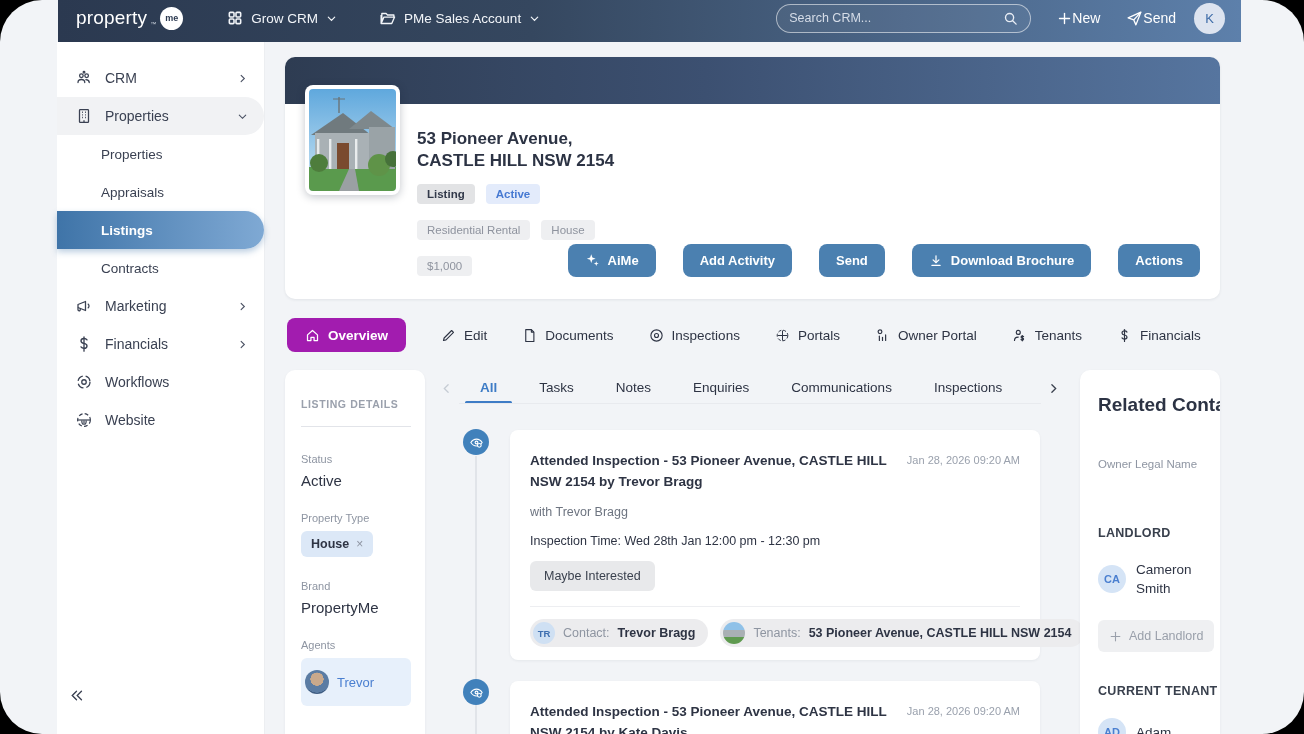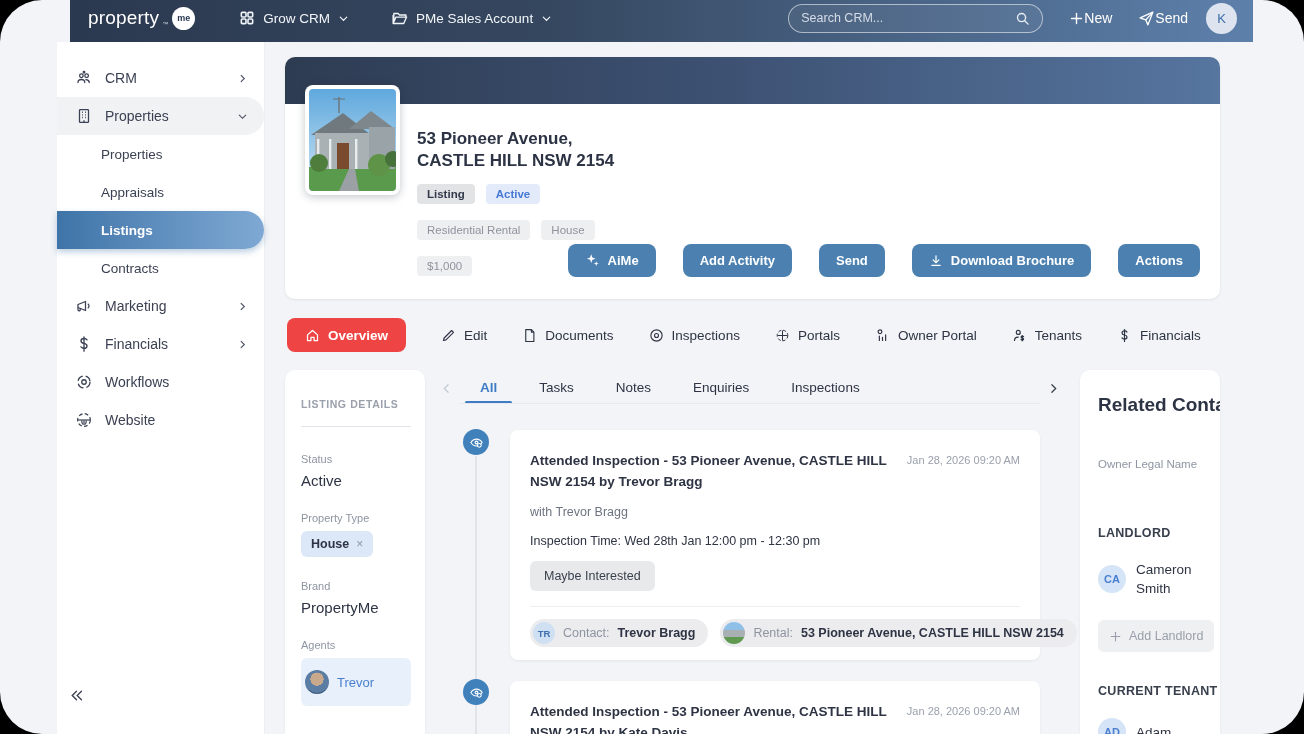--- a/index.html
+++ b/index.html
@@ -2,21 +2,21 @@
 <html><head>
 <meta charset="utf-8">
 <style>
   * { margin:0; padding:0; box-sizing:border-box; }
   html,body { background:#000; }
   body { font-family:"Liberation Sans","DejaVu Sans",sans-serif; }
   .screen { position:relative; width:1304px; height:734px; background:#000; overflow:hidden; }
   .canvas { position:absolute; inset:0; border-radius:42px; overflow:hidden; background:#f2f4f7; }
 
   
-  .topbar { position:absolute; left:70px; top:0; width:1183px; height:42px;
+  .topbar { position:absolute; left:58px; top:0; width:1183px; height:42px;
     background:linear-gradient(90deg,#2b3950 0%,#33455f 35%,#4a6astrip 0%,#5d80ab 100%);
     background:linear-gradient(90deg,#2b3950 0%,#35475f 40%,#5d80ab 100%);
     display:flex; align-items:center; padding:0 16px 6px 18px; color:#fff; }
   .logo { display:flex; align-items:center; gap:3px; margin-right:44px; cursor:pointer; }
   .logo-text { font-size:19px; font-weight:500; letter-spacing:0.2px; color:#fff; }
   .logo-tm { font-size:6px; color:#cfd6e0; align-self:flex-end; margin-bottom:3px; }
   .logo-badge { width:23px; height:23px; border-radius:50%; background:#fff; color:#2b3950;
     font-size:9px; font-weight:700; display:flex; align-items:center; justify-content:center; margin-left:1px; }
   .hdr-item { display:flex; align-items:center; gap:8px; background:none; border:none; color:#f2f5f9;
     font-family:inherit; font-size:13.5px; font-weight:500; margin-right:42px; cursor:pointer; }
@@ -65,21 +65,21 @@
   .btn-row { position:absolute; right:20px; bottom:22px; display:flex; gap:27px; }
   .btn { display:flex; align-items:center; gap:8px; background:#4b80b0; color:#fff; border:none;
     font-family:inherit; font-size:13px; font-weight:600; height:33px; padding:0 17px;
     border-radius:8px; cursor:pointer; }
 
   
   .page-tabs { position:absolute; left:287px; top:318px; height:34px; display:flex; align-items:center; }
   .ptab { display:flex; align-items:center; gap:8px; font-size:13.5px; font-weight:500; color:#2e3444;
     margin-right:35px; cursor:pointer; white-space:nowrap; }
   .ptab svg { color:#2e3444; }
-  .ptab.active { background:#ef4444; color:#fff; border-radius:8px; height:34px; padding:0 18px;
+  .ptab.active { background:#a21caf; color:#fff; border-radius:8px; height:34px; padding:0 18px;
     font-weight:600; }
   .ptab.active svg { color:#fff; }
 
   
   .details-card { position:absolute; left:285px; top:370px; width:140px; bottom:0; background:#fff;
     border-radius:10px 10px 0 0; box-shadow:0 1px 3px rgba(25,35,55,.06); padding:28px 14px 0 16px;
     overflow:hidden; }
   .details-head { font-size:10.5px; font-weight:600; letter-spacing:.6px; color:#9aa0ac; }
   .details-card hr { border:none; border-top:1px solid #e2e4e9; margin:16px 0 26px 0; }
   .fld-label { font-size:11px; color:#8e95a2; margin-bottom:7px; }
@@ -445,20 +445,21 @@
     <span class="feed-arrow" style="color:#c6ccd4;">
       <svg width="13" height="13" viewBox="0 0 24 24" fill="none" stroke="currentColor" stroke-width="2.4" stroke-linecap="round">
             <polyline points="15,5 8,12 15,19"></polyline>
           </svg>
     </span>
     <div class="feed-scroller">
       <div class="ftab active">All</div>
       <div class="ftab">Tasks</div>
       <div class="ftab">Notes</div>
       <div class="ftab">Enquiries</div>
+      <div class="ftab">Communications</div>
       <div class="ftab">Inspections</div>
     </div>
     <span class="feed-arrow" style="color:#3a414e;">
       <svg width="13" height="13" viewBox="0 0 24 24" fill="none" stroke="currentColor" stroke-width="2.4" stroke-linecap="round">
             <polyline points="9,5 16,12 9,19"></polyline>
           </svg>
     </span>
   </div>
 
   <div class="timeline-line"></div>
@@ -487,21 +488,21 @@
     <span class="fc-chip">Maybe Interested</span>
     <hr class="fc-div">
     <div class="fc-tags">
       <div class="tag-pill">
         <span class="tag-av">TR</span>
         <span class="tag-lbl">Contact:</span>
         <span class="tag-val">Trevor Bragg</span>
       </div>
       <div class="tag-pill">
         <span class="tag-av img"></span>
-        <span class="tag-lbl">Rental:</span>
+        <span class="tag-lbl">Tenants:</span>
         <span class="tag-val">53 Pioneer Avenue, CASTLE HILL NSW 2154</span>
       </div>
     </div>
   </article>
 
   <article class="feed-card" style="top:681px; height:120px;">
     <div class="fc-head">
       <div class="fc-title">Attended Inspection - 53 Pioneer Avenue, CASTLE HILL NSW 2154 by Kate Davis</div>
       <div class="fc-date">Jan 28, 2026 09:20 AM</div>
     </div>

